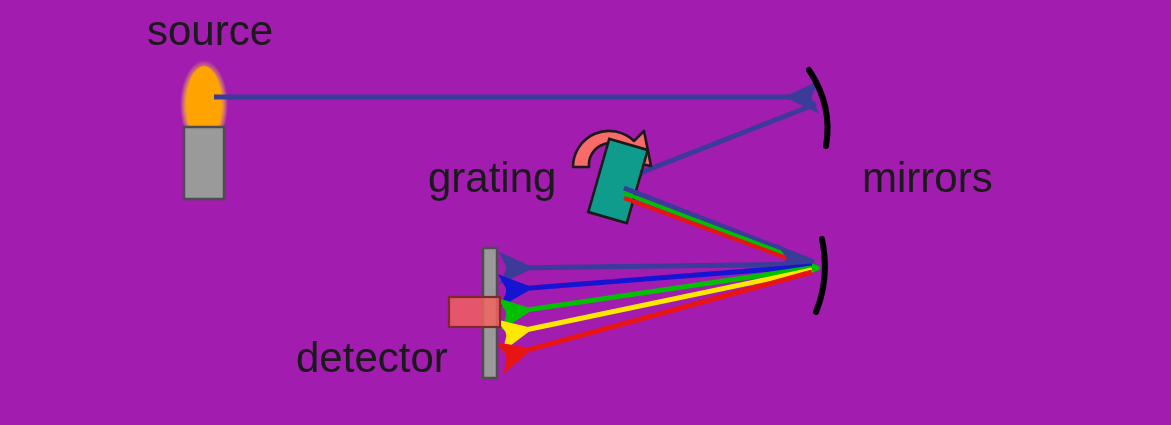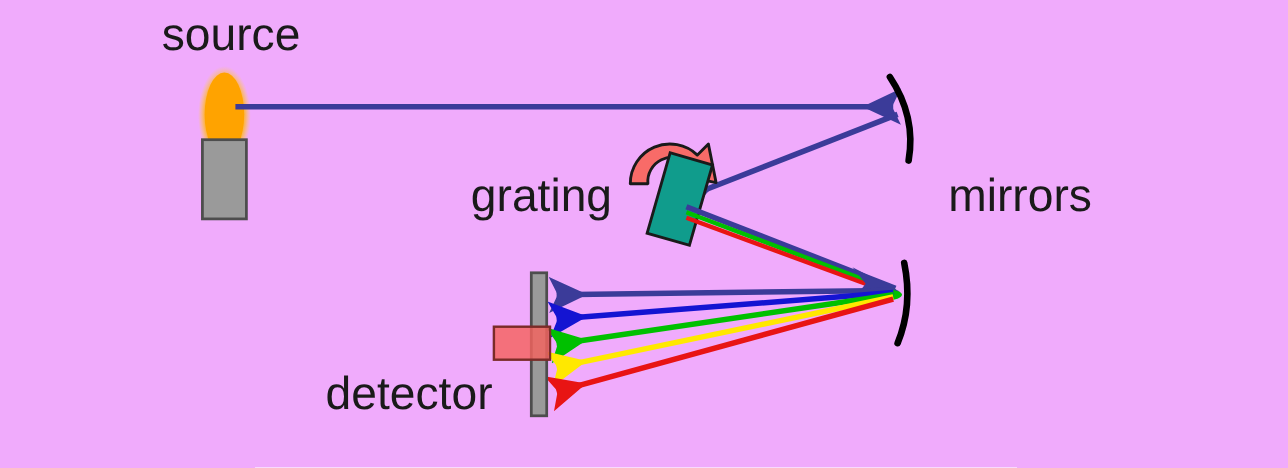--- a/index.html
+++ b/index.html
@@ -7,21 +7,21 @@
     padding: 0;
     background: #ffffff;
   }
   body {
     font-family: "Liberation Sans", sans-serif;
   }
   #stage {
     position: relative;
     width: 1171px;
     height: 425px;
-    background: #f0abfc;
+    background: #a21caf;
     overflow: hidden;
   }
   #diagram {
     position: absolute;
     left: 0;
     top: 0;
     width: 1171px;
     height: 425px;
     display: block;
   }

